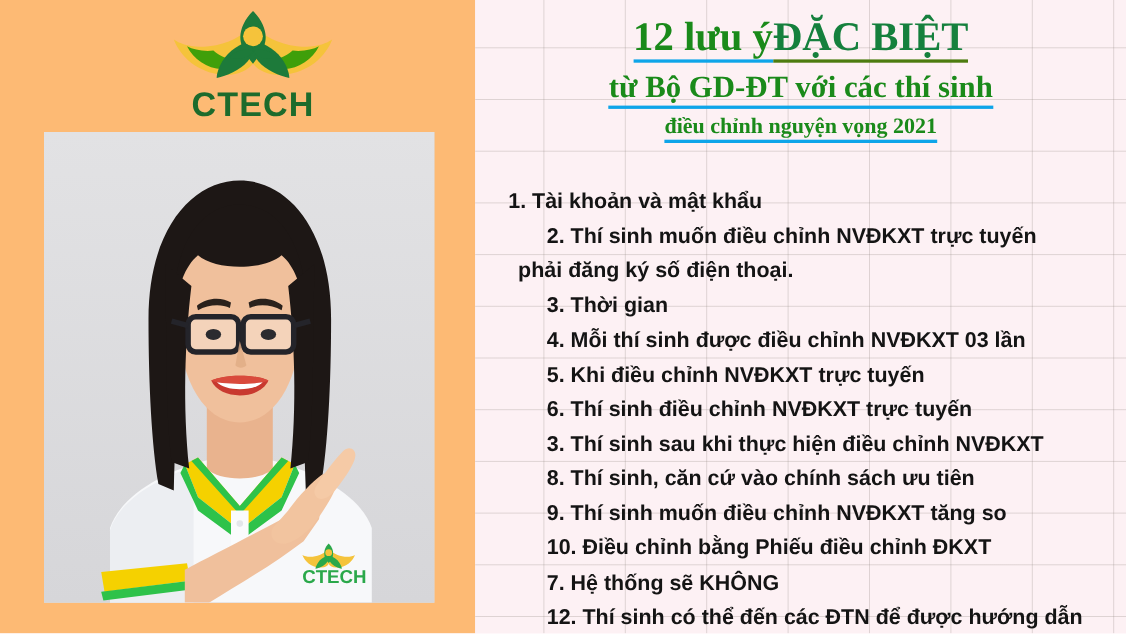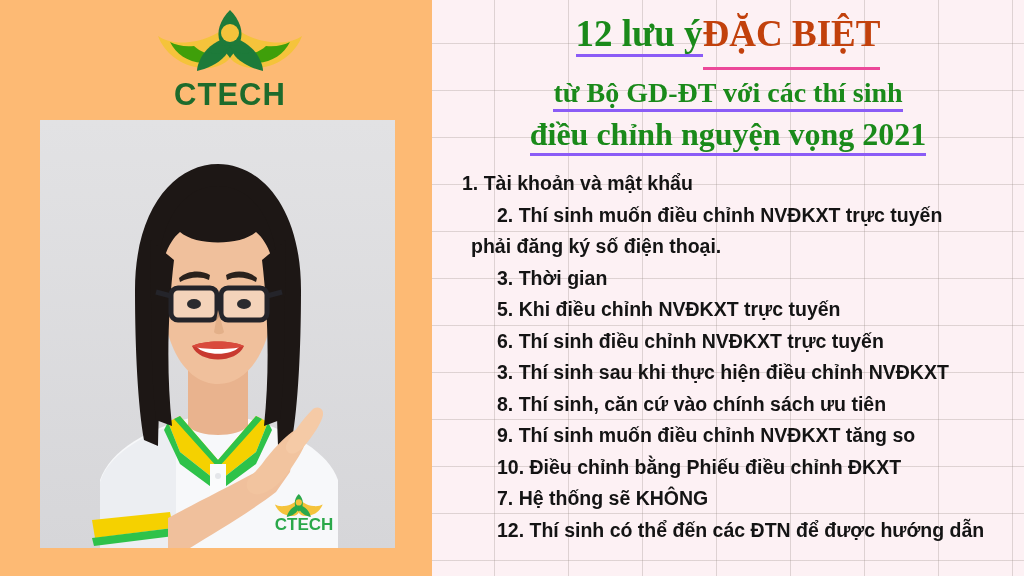--- a/index.html
+++ b/index.html
@@ -74,31 +74,31 @@
     text-align: center;
     font-family: "Liberation Serif", serif;
     font-weight: bold;
   }
   .title-line {
     line-height: 1.06;
     white-space: nowrap;
   }
   .t1 { font-size: 37px; letter-spacing: 0px; margin-bottom: 8px; }
   .t2 { font-size: 28px; margin-bottom: 6px; }
-  .t3 { font-size: 32px; }
+  .t3 { font-size: 20px; }
   .t-green {
     color: #1a8a1a;
-    border-bottom: 3px solid #8b5cf6;
+    border-bottom: 3px solid #0ea5e9;
     padding-bottom: 1px;
     display: inline-block;
   }
   .t-red {
-    color: #c2410c;
-    border-bottom: 3px solid #ec4899;
-    padding-bottom: 14px;
+    color: #15803d;
+    border-bottom: 3px solid #4d7c0f;
+    padding-bottom: 1px;
     display: inline-block;
   }
 
   
   .list {
     position: absolute;
     left: 432px; top: 168px;
     width: 592px;
   }
   .list-row {
@@ -224,20 +224,21 @@
     <div class="title-line t1"><span class="t-green">12 lưu ý </span><span class="t-red">ĐẶC BIỆT</span></div>
     <div class="title-line t2"><span class="t-green">từ Bộ GD-ĐT với các thí sinh</span></div>
     <div class="title-line t3"><span class="t-green">điều chỉnh nguyện vọng 2021</span></div>
   </div>
 
   <div class="list">
     <span class="list-row n1">1. Tài khoản và mật khẩu</span>
     <span class="list-row">2. Thí sinh muốn điều chỉnh NVĐKXT trực tuyến</span>
     <span class="list-row indent">phải đăng ký số điện thoại.</span>
     <span class="list-row">3. Thời gian</span>
+    <span class="list-row">4. Mỗi thí sinh được điều chỉnh NVĐKXT 03 lần</span>
     <span class="list-row">5. Khi điều chỉnh NVĐKXT trực tuyến</span>
     <span class="list-row">6. Thí sinh điều chỉnh NVĐKXT trực tuyến</span>
     <span class="list-row">3. Thí sinh sau khi thực hiện điều chỉnh NVĐKXT</span>
     <span class="list-row">8. Thí sinh, căn cứ vào chính sách ưu tiên</span>
     <span class="list-row">9. Thí sinh muốn điều chỉnh NVĐKXT tăng so</span>
     <span class="list-row">10. Điều chỉnh bằng Phiếu điều chỉnh ĐKXT</span>
     <span class="list-row">7. Hệ thống sẽ KHÔNG</span>
     <span class="list-row">12. Thí sinh có thể đến các ĐTN để được hướng dẫn</span>
   </div>
 

